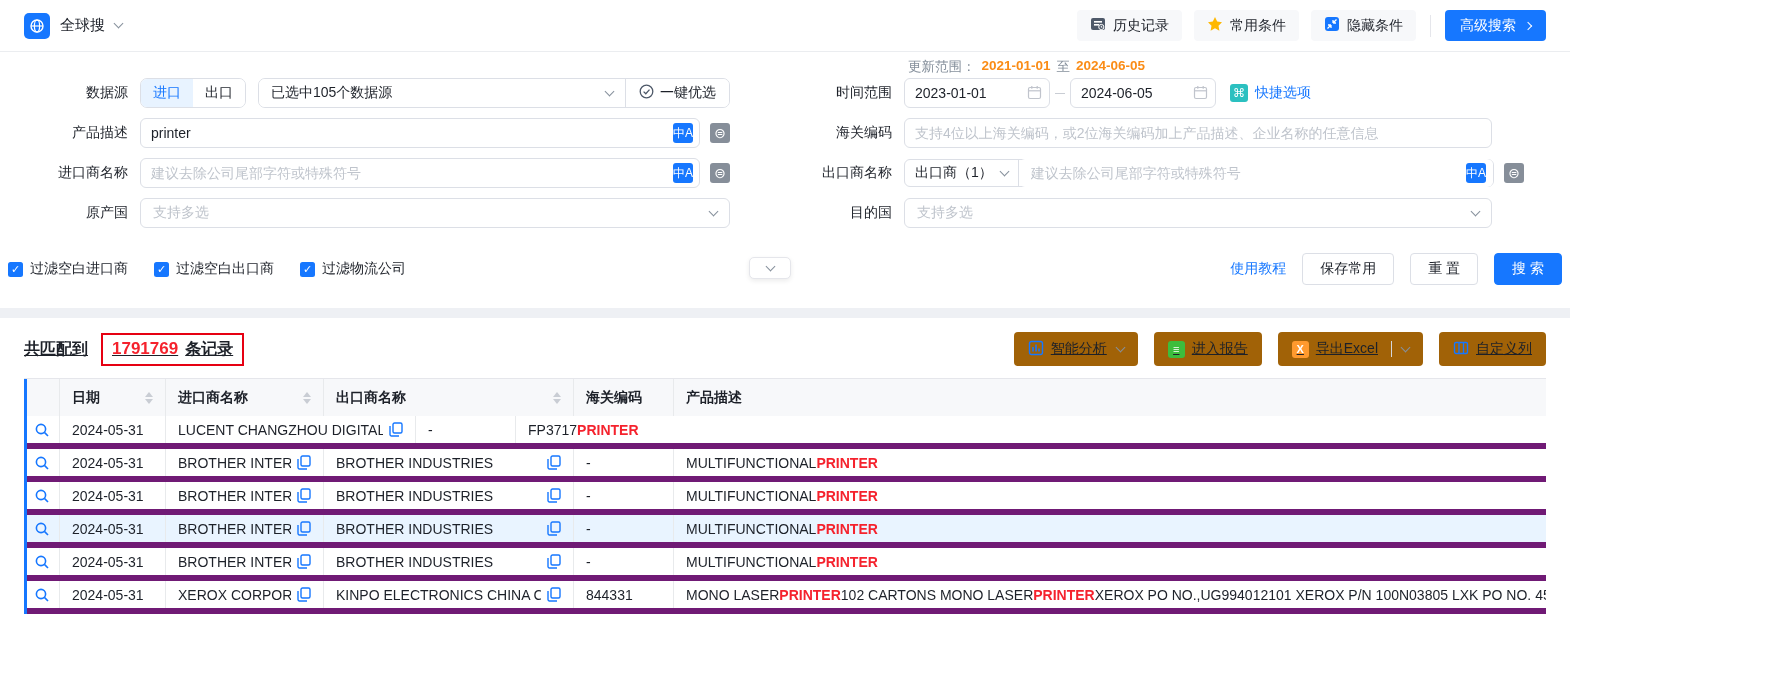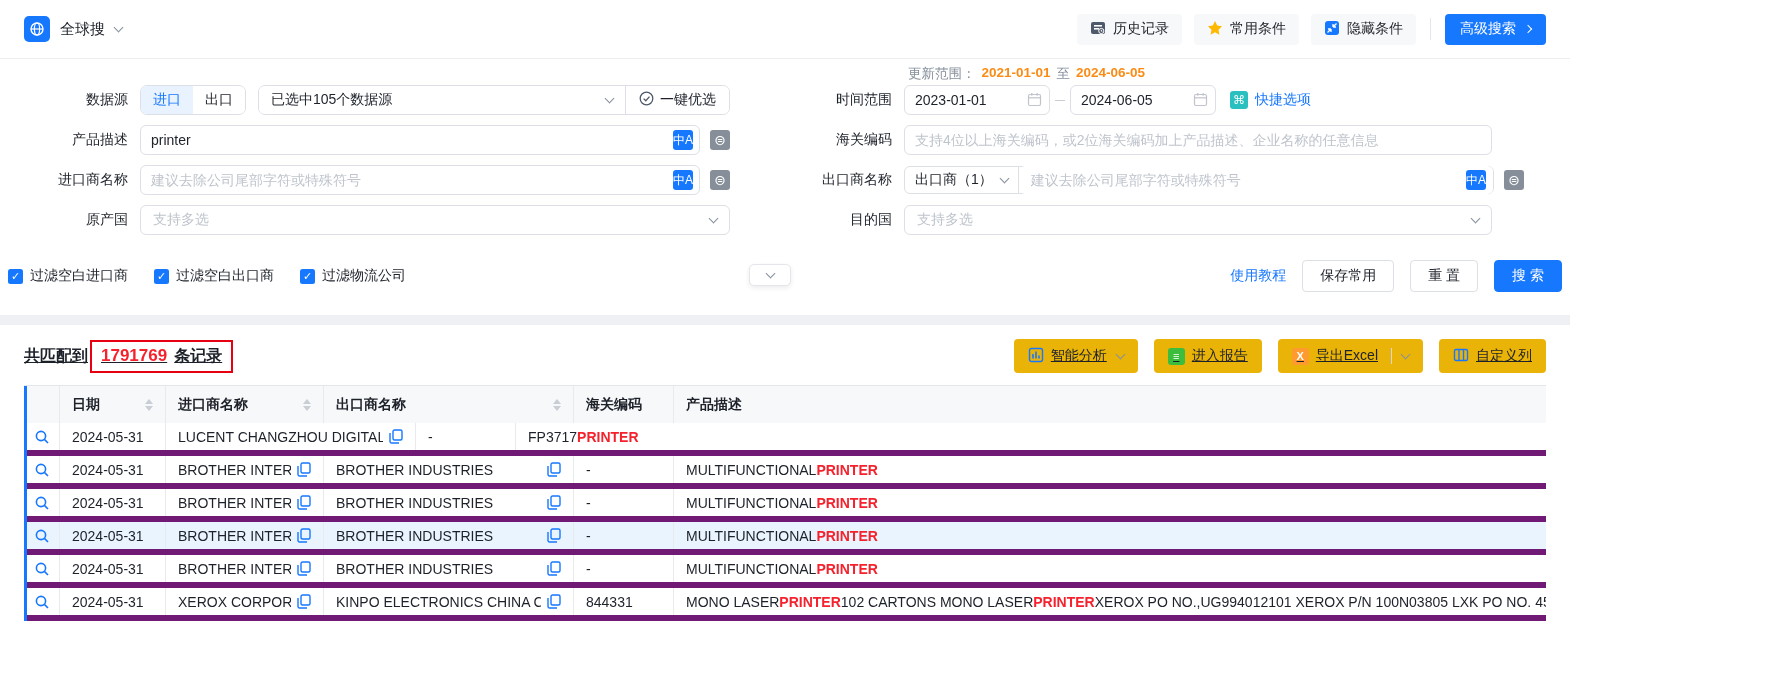--- a/index.html
+++ b/index.html
@@ -4,21 +4,21 @@
 <style>
   :root{
     --c-primary:#1677ff; --c-red:#f5222d; --c-box-red:#e60012; --c-orange:#fa8c16;
     --c-teal:#2bc0c0; --c-gold:#ffb800; --c-green:#3dbd3d; --c-excel:#ff9a2e;
     --bd:#dcdfe6; --bd-light:#e5e6eb; --txt:#1d2129; --txt-gray:#86909c; --ph:#bfc4cc;
   }
   *{box-sizing:border-box;margin:0;padding:0;}
   body{width:1786px;height:684px;background:#fff;font-family:"Liberation Sans","DejaVu Sans",sans-serif;font-size:14px;color:var(--txt);overflow:hidden;}
   .app{width:1570px;}
   
-  .topbar{height:59px;display:flex;align-items:center;justify-content:space-between;padding:9px 24px;border-bottom:1px solid #ebedf0;}
+  .topbar{height:52px;display:flex;align-items:center;justify-content:space-between;padding:9px 24px;border-bottom:1px solid #ebedf0;}
   .tb-left{display:flex;align-items:center;gap:10px;cursor:pointer;}
   .app-icon{width:26px;height:26px;border-radius:5px;background:var(--c-primary);display:inline-flex;align-items:center;justify-content:center;}
   .app-title{font-size:15px;color:var(--txt);}
   .chev{display:inline-block;width:7px;height:7px;border-right:1.6px solid #86909c;border-bottom:1.6px solid #86909c;transform:rotate(45deg);margin-top:-4px;}
   .tb-right{display:flex;align-items:center;gap:12px;}
   .tb-btn{display:inline-flex;align-items:center;gap:7px;height:31px;padding:0 13px;background:#f7f8fa;border:none;border-radius:4px;font-size:14px;color:var(--txt);cursor:pointer;font-family:inherit;}
   .tb-btn.primary{background:var(--c-primary);color:#fff;padding:0 15px;}
   .tb-divider{width:1px;height:22px;background:#e5e6eb;margin:0 2px;}
   .chev-r{display:inline-block;width:6px;height:6px;border-right:1.7px solid #fff;border-top:1.7px solid #fff;transform:rotate(45deg);margin-left:2px;}
   
@@ -61,24 +61,24 @@
   .cb{display:flex;align-items:center;gap:7px;margin-right:26px;cursor:pointer;}
   .cb-box{width:15px;height:15px;border-radius:2.5px;background:var(--c-primary);color:#fff;font-size:11px;display:flex;align-items:center;justify-content:center;line-height:1;}
   .collapse-pill{position:absolute;left:741px;top:3px;width:42px;height:22px;border:1px solid #e5e6eb;border-radius:5px;background:#fff;box-shadow:0 2px 5px rgba(0,0,0,.08);display:flex;align-items:center;justify-content:center;cursor:pointer;}
   .cb-actions{margin-left:auto;display:flex;align-items:center;gap:16px;}
   .btn{height:32px;padding:0 17px;border:1px solid var(--bd);border-radius:4px;background:#fff;font-size:14px;font-family:inherit;color:var(--txt);cursor:pointer;}
   .btn.primary{background:var(--c-primary);border-color:var(--c-primary);color:#fff;}
   
   .band{height:10px;background:#eef0f4;}
   .res-head{display:flex;align-items:center;justify-content:space-between;margin:14px 24px 12px;text-decoration:underline;}
   .res-title{display:flex;align-items:center;font-size:16px;font-weight:bold;color:var(--txt);}
-  .red-box{display:inline-flex;align-items:baseline;gap:7px;border:2px solid var(--c-box-red);padding:4px 9px;margin-left:2px;}
+  .red-box{display:inline-flex;align-items:baseline;gap:7px;border:2px solid var(--c-box-red);padding:4px 9px;margin-left:13px;}
   .red-box .num{color:var(--c-red);font-size:17px;font-weight:bold;}
   .res-actions{display:flex;align-items:center;gap:16px;}
-  .res-btn{display:inline-flex;align-items:center;gap:7px;height:34px;padding:0 14px;background:#eab308;border:none;border-radius:4px;font-size:14px;font-family:inherit;color:var(--txt);cursor:pointer;}
+  .res-btn{display:inline-flex;align-items:center;gap:7px;height:34px;padding:0 14px;background:#a16207;border:none;border-radius:4px;font-size:14px;font-family:inherit;color:var(--txt);cursor:pointer;}
   .res-btn .chev{margin-left:3px;}
   .excel-div{width:1px;height:16px;background:#d4d7dd;margin-left:6px;}
   .mini-sq{width:17px;height:17px;border-radius:3px;display:inline-flex;align-items:center;justify-content:center;color:#fff;font-size:11px;font-weight:bold;}
   
   .table{margin:6px 24px 0;position:relative;border-top:1px solid #e5e6eb;}
   .table::before{content:'';position:absolute;left:0;top:0;bottom:0;width:3px;background:var(--c-primary);z-index:3;}
   .t-head{display:flex;background:#f7f8fa;height:37px;font-weight:bold;}
   .t-cell{display:flex;align-items:center;padding:0 12px;border-right:1px solid #e8eaec;overflow:hidden;white-space:nowrap;}
   .t-cell:last-child{border-right:none;}
   .c0{width:36px;flex:none;justify-content:center;padding:0;}

